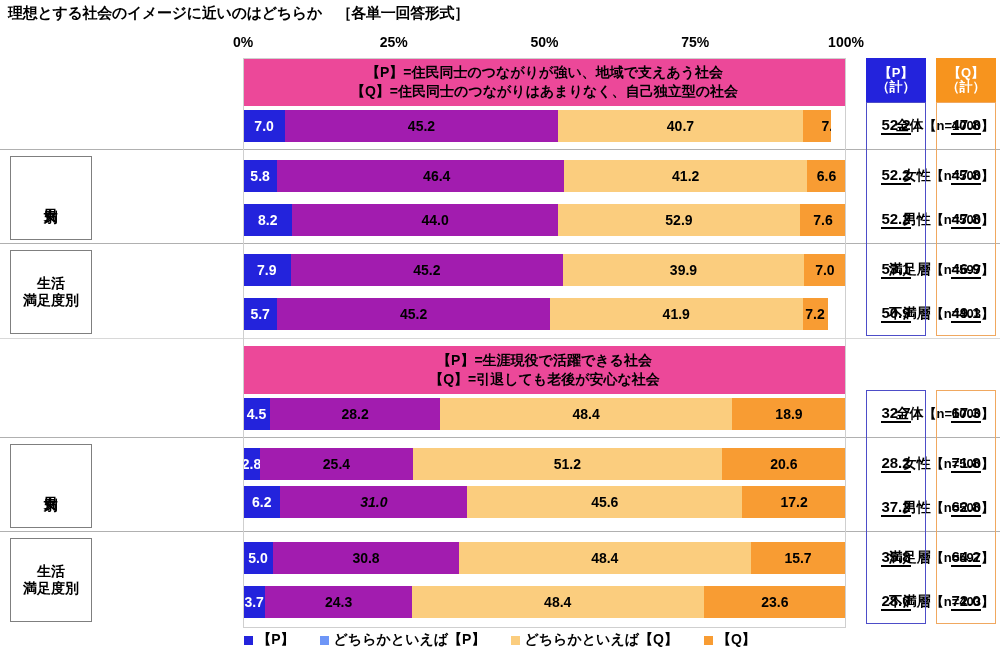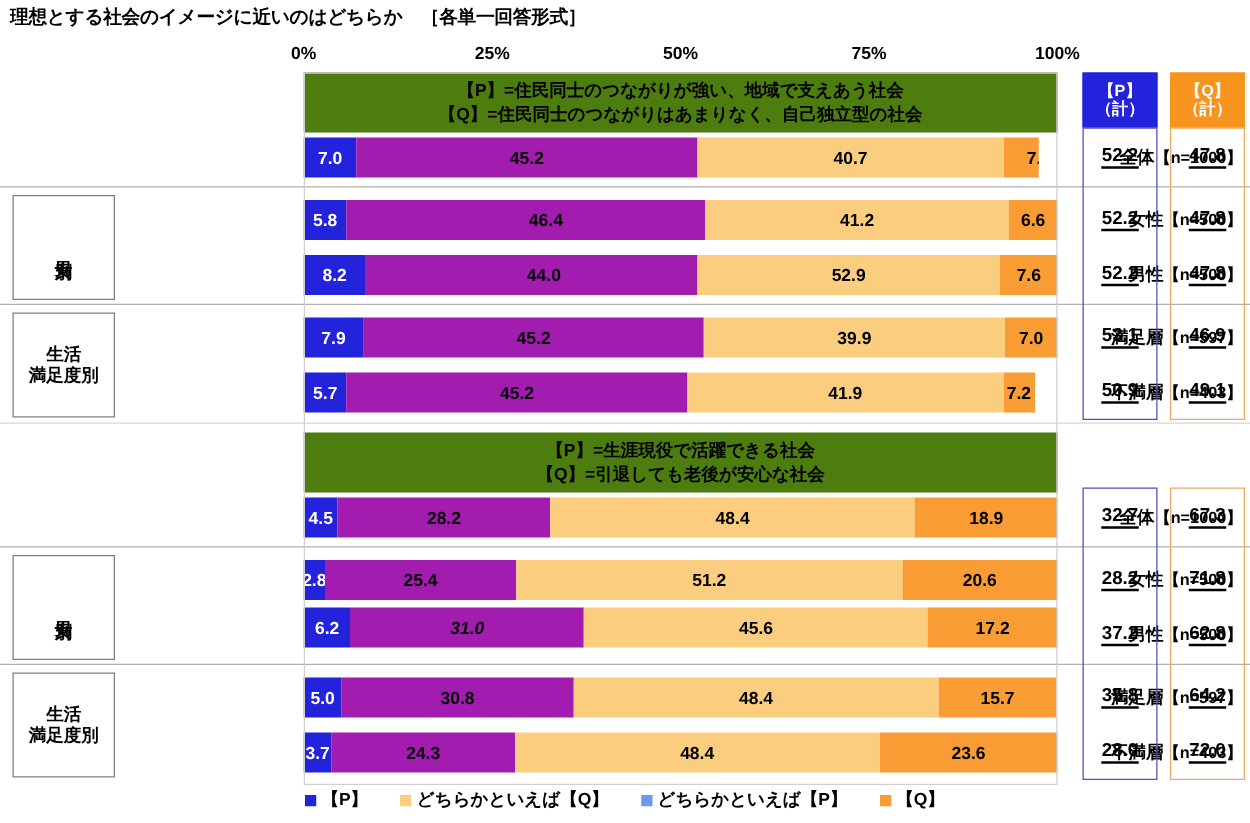--- a/index.html
+++ b/index.html
@@ -39,21 +39,21 @@
     position:absolute;width:60px;box-sizing:border-box;background:transparent;
   }
   .pbox{border:1px solid #4d4dc8;}
   .qbox{border:1px solid #f0a860;}
 
   
   #chart{position:absolute;left:0;top:58px;width:1000px;height:560px;}
 
   .band{
     position:absolute;left:243px;width:603px;
-    background:#4d7c0f;
+    background:#ec4899;
     display:flex;flex-direction:column;align-items:center;justify-content:center;
     font-size:14px;font-weight:bold;line-height:1.35;
     box-sizing:border-box;white-space:nowrap;
   }
 
   .rowlabel{
     position:absolute;right:0;width:243px;
     display:flex;align-items:center;justify-content:flex-end;
     padding-right:6px;box-sizing:border-box;
     font-size:14px;font-weight:bold;white-space:nowrap;
@@ -320,24 +320,24 @@
     <div class="colbox qbox" style="left: 936px; top: 332px; height: 234px;"></div>
     <div style="position: absolute; left: 243px; top: 0px; width: 603px; height: 570px; border: 1px solid rgb(207, 207, 207); box-sizing: border-box; pointer-events: none;"></div>
   </div>
 
 <div id="legend">
     <div class="lg">
       <span class="sw" style="background: rgb(35, 35, 220);"></span>
       <span>【P】</span>
     </div>
     <div class="lg">
+      <span class="sw" style="background: rgb(110, 150, 247);"></span>
+      <span>どちらかといえば【P】</span>
+    </div>
+    <div class="lg">
       <span class="sw" style="background: rgb(251, 205, 126);"></span>
       <span>どちらかといえば【Q】</span>
-    </div>
-    <div class="lg">
-      <span class="sw" style="background: rgb(110, 150, 247);"></span>
-      <span>どちらかといえば【P】</span>
     </div>
     <div class="lg">
       <span class="sw" style="background: rgb(248, 156, 51);"></span>
       <span>【Q】</span>
     </div>
   </div>
 
 </body></html>

